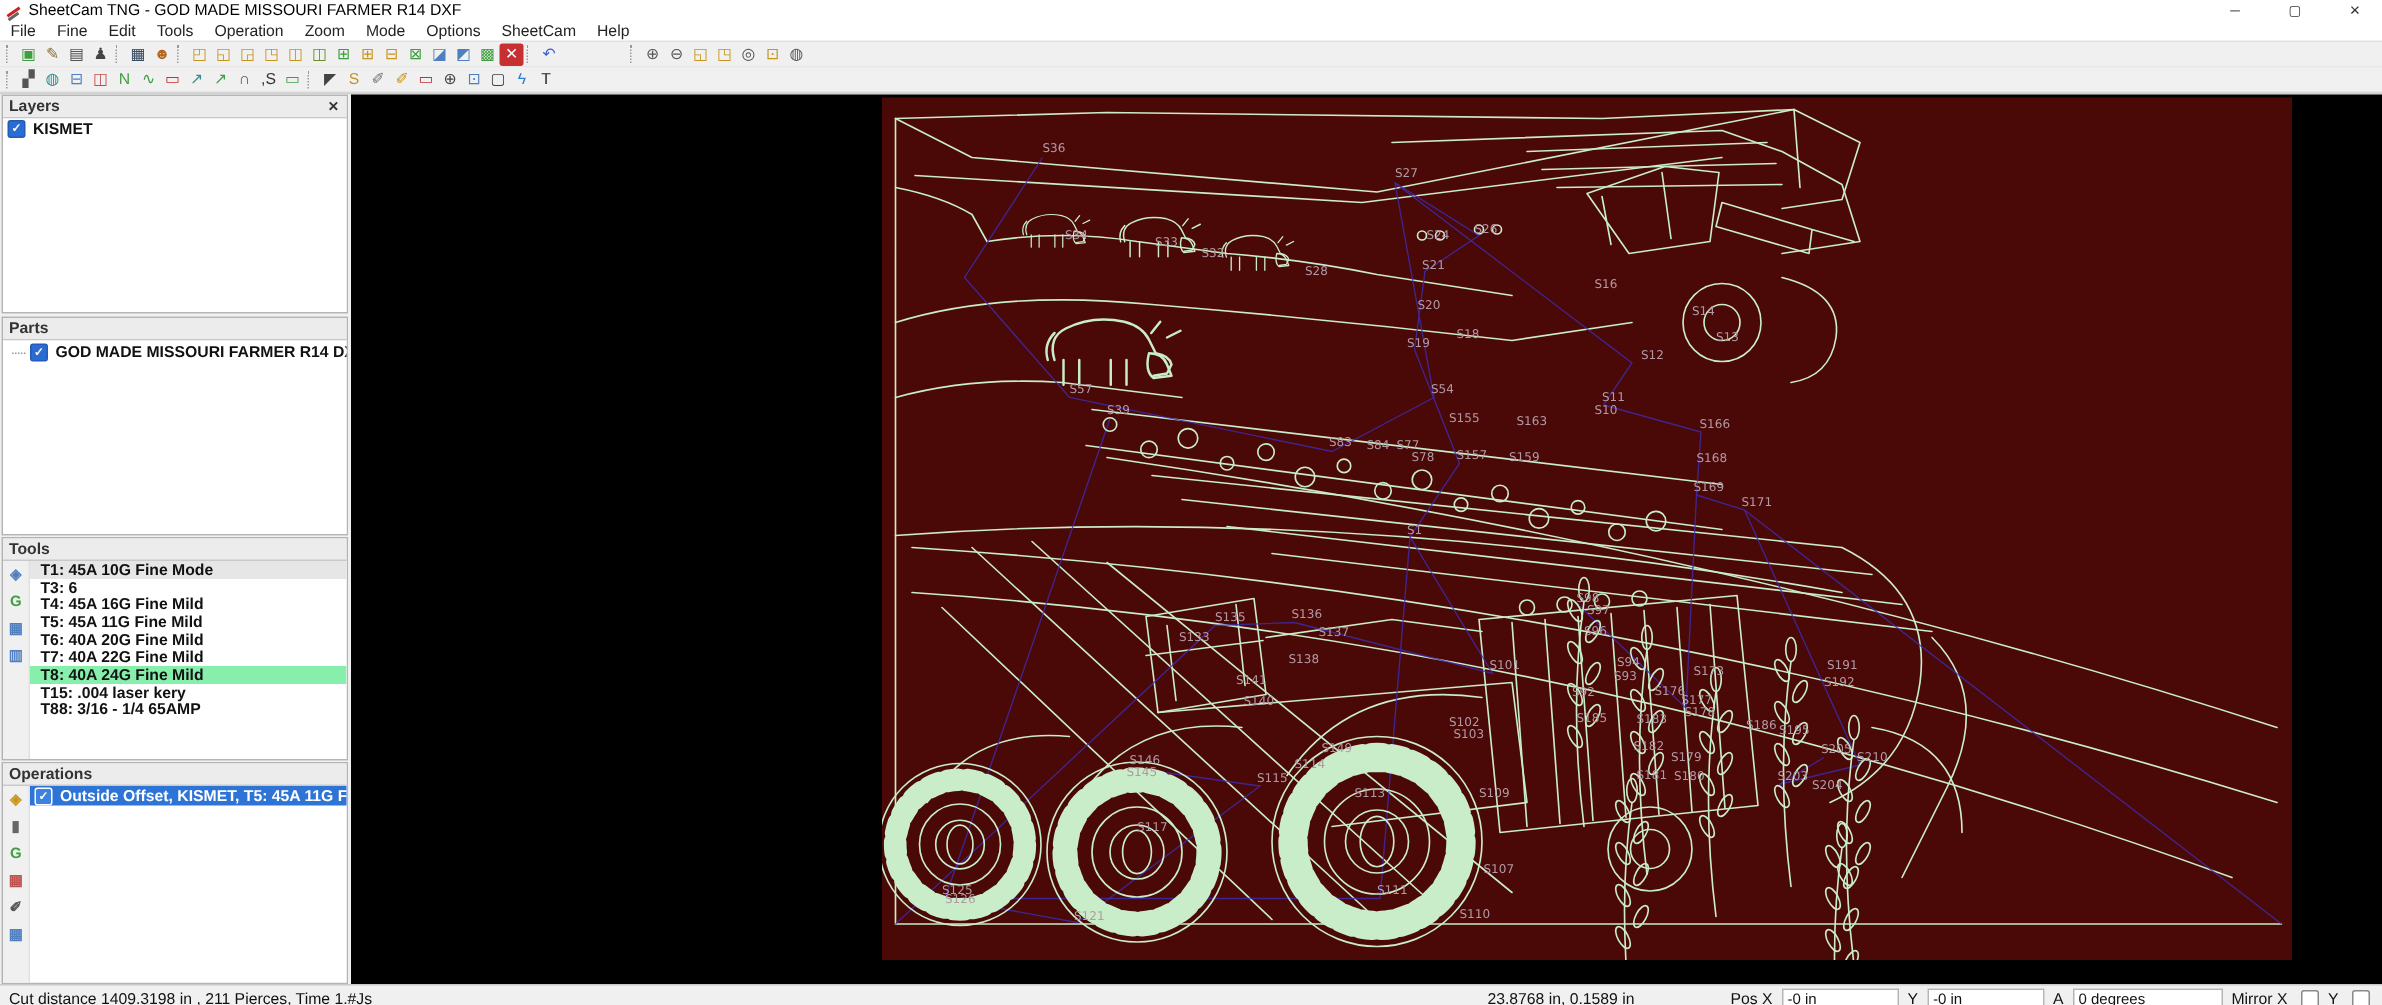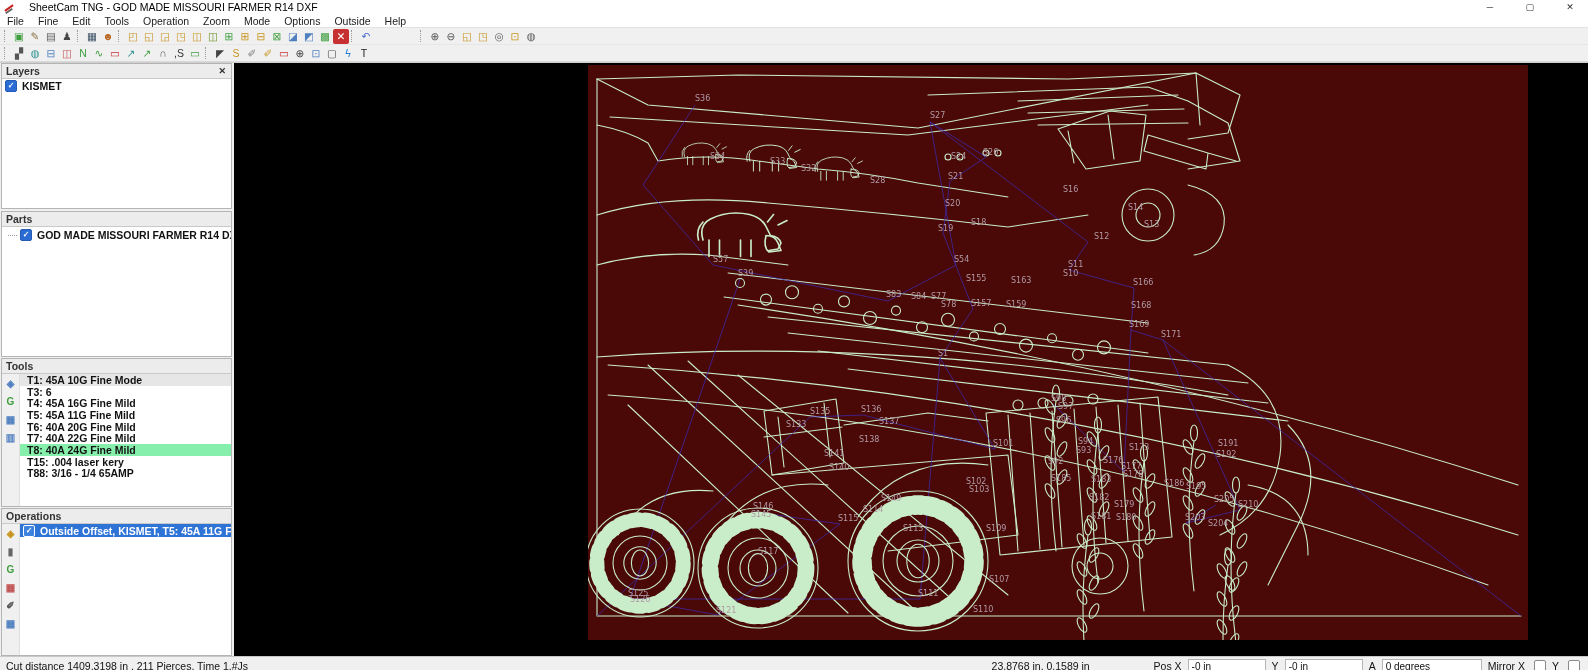--- a/index.html
+++ b/index.html
@@ -1,20 +1,20 @@
 <!DOCTYPE html>
 <html><head>
 <meta charset="utf-8">
 <style>
   html,body{margin:0;padding:0;background:#000;}
   #window{width:1588px;height:670px;position:relative;background:#f0f0f0;overflow:hidden;
           font-family:"Liberation Sans",sans-serif;font-size:11px;color:#111;}
   
   #titlebar{height:14px;background:#ffffff;display:flex;align-items:center;padding-left:3px;gap:4px;}
-  #titlebar .title{font-size:10.5px;color:#000;white-space:nowrap;margin-left:10px;}
+  #titlebar .title{font-size:10.5px;color:#000;white-space:nowrap;}
   #titlebar .spacer{flex:1;}
   .wbtn{width:36px;height:14px;display:flex;align-items:center;justify-content:center;
         font-size:9px;color:#333;cursor:default;}
   #app-logo{width:12px;height:12px;position:relative;flex:none;}
   #app-logo:before{content:"";position:absolute;left:1px;top:6px;width:10px;height:2px;background:#c22;transform:rotate(-35deg);}
   #app-logo:after{content:"";position:absolute;left:2px;top:9px;width:8px;height:2px;background:#666;transform:rotate(-35deg);}
   
   #menubar{height:13px;background:#ffffff;display:flex;align-items:center;font-size:10.5px;border-bottom:1px solid #e2e2e2;}
   .menu-item{padding:0 7px;color:#222;}
   
@@ -78,21 +78,21 @@
 
   <div id="menubar">
       <span class="menu-item">File</span>
       <span class="menu-item">Fine</span>
       <span class="menu-item">Edit</span>
       <span class="menu-item">Tools</span>
       <span class="menu-item">Operation</span>
       <span class="menu-item">Zoom</span>
       <span class="menu-item">Mode</span>
       <span class="menu-item">Options</span>
-      <span class="menu-item">Outside</span>
+      <span class="menu-item">SheetCam</span>
       <span class="menu-item">Help</span>
     </div>
 
   <div id="tb1" class="toolbar">
       <span class="grip"></span>
       <span class="tbi" style="color: rgb(63, 158, 63);">▣</span>
       <span class="tbi" style="color: rgb(138, 109, 59);">✎</span>
       <span class="tbi" style="color: rgb(85, 85, 85);">▤</span>
       <span class="tbi" style="color: rgb(68, 68, 68);">♟</span>
       <span class="grip"></span>

